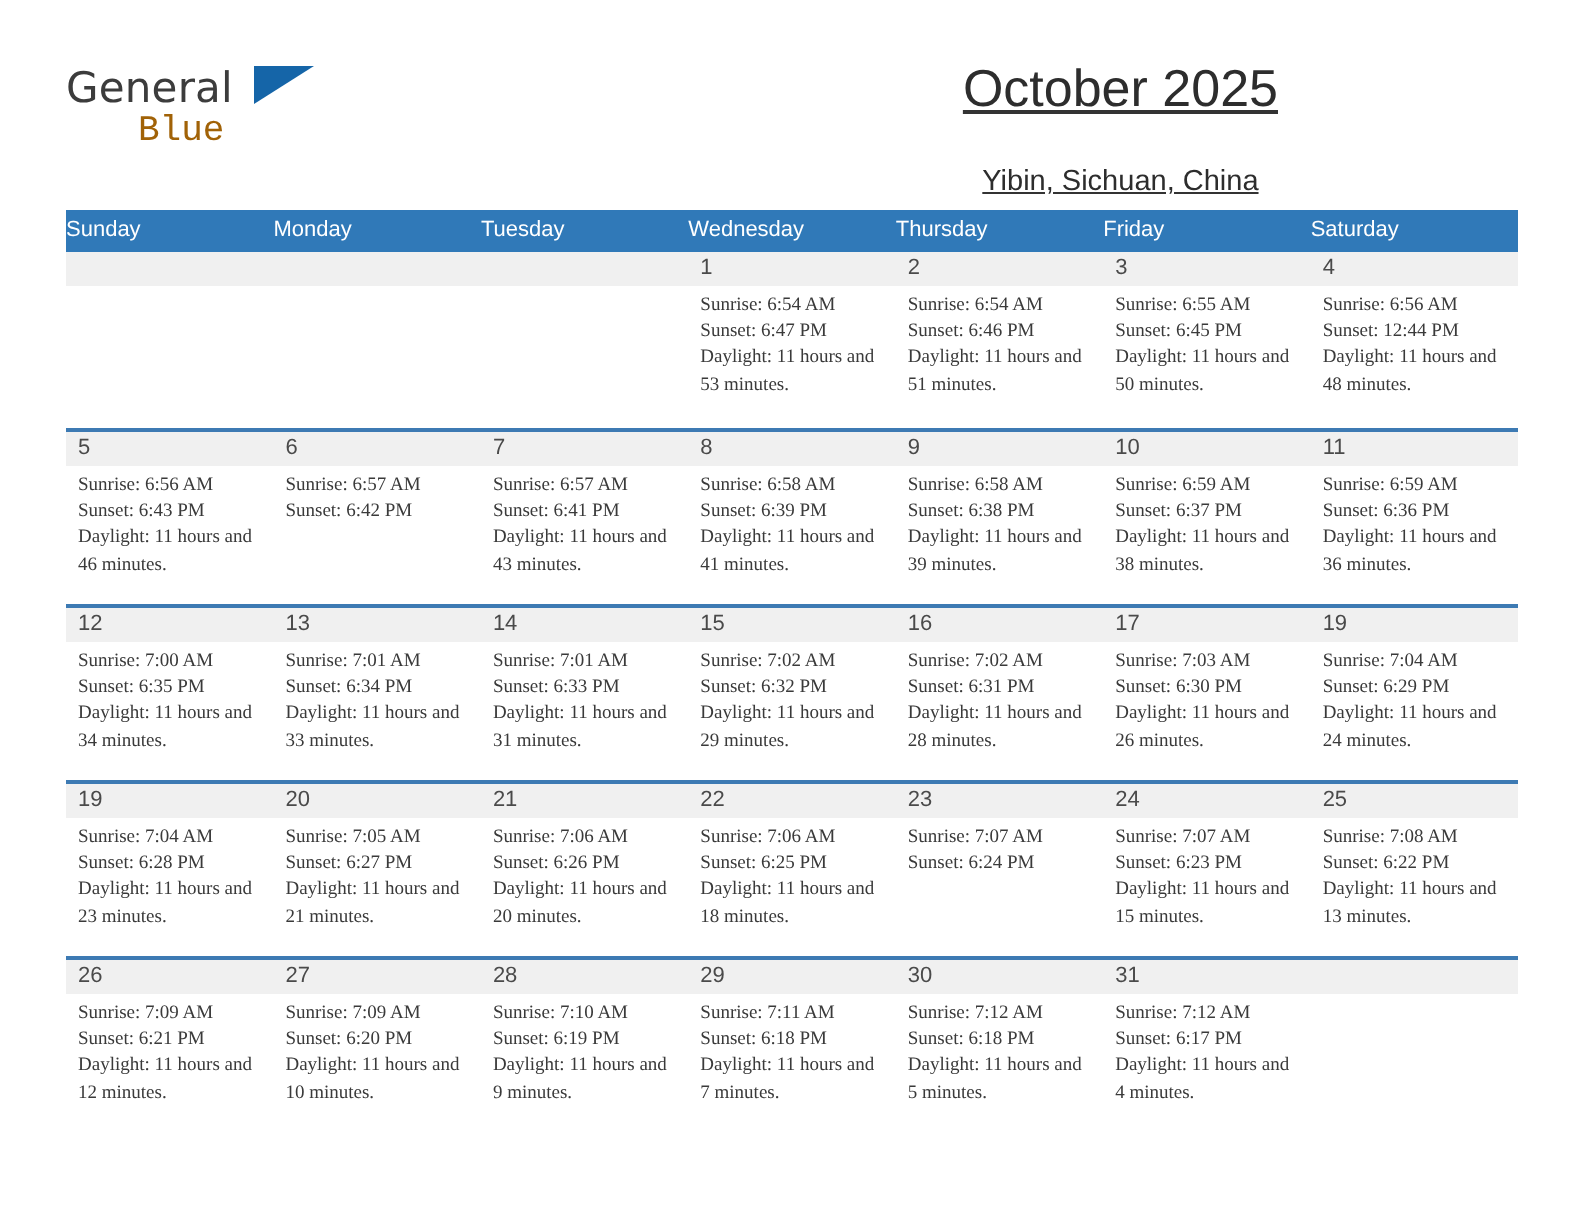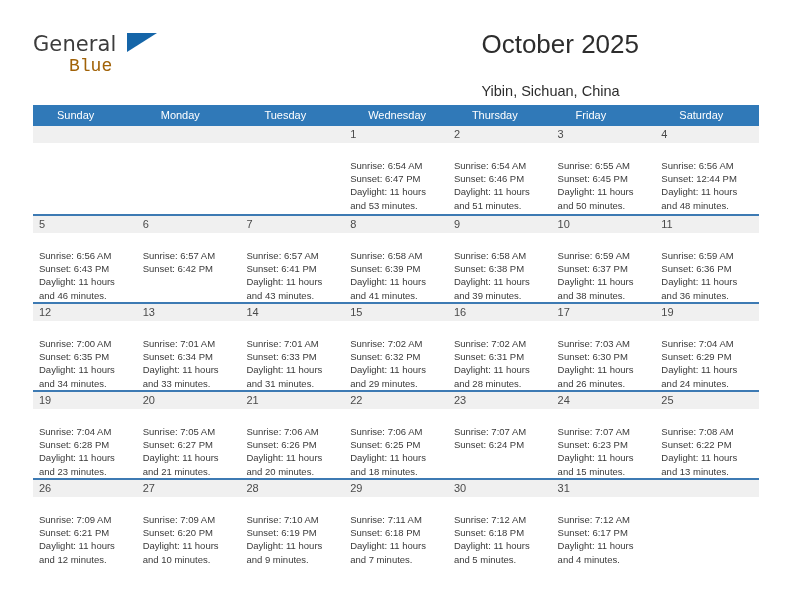--- a/index.html
+++ b/index.html
@@ -67,21 +67,22 @@
     width: 0;
     height: 0;
     border-left: 30px solid #1565a8;
     border-bottom: 19px solid transparent;
   }
 
   .title-block {
     position: absolute;
     right: 0;
     top: 0;
-    text-align: left;
+    text-align: center;
+    text-decoration: underline;
   }
   .cal-title {
     font-size: 26px;
     font-weight: 400;
     color: #2d2d2d;
     line-height: 32px;
     white-space: nowrap;
   }
   .cal-subtitle {
     font-size: 14.5px;
@@ -104,21 +105,21 @@
     display: flex;
     background: #3079б8;
     background: #3079b8;
     height: 21px;
   }
   .dow-cell {
     flex: 1 1 0;
     font-size: 11px;
     color: #ffffff;
     line-height: 21px;
-    padding-left: 24px;
+    padding-left: 0;
     box-sizing: border-box;
     overflow: hidden;
     white-space: nowrap;
   }
 
   .week-row {
     display: flex;
     border-top: 2px solid #3d7ab3;
     height: 88px;
     box-sizing: border-box;
@@ -142,22 +143,23 @@
     color: #4a4a4a;
     line-height: 17px;
     padding-left: 6px;
     box-sizing: border-box;
   }
   .day-cell.empty .day-num {
     background: #f0f0f0;
   }
 
   .day-body {
-    padding: 16px 6px 0 6px;
-    box-sizing: border-box;
+    padding: 4px 6px 0 6px;
+    box-sizing: border-box;
+    font-family: Liberation Serif, serif;
   }
   .day-body div {
     font-size: 9.5px;
     line-height: 13.2px;
     color: #3a3a3a;
     white-space: nowrap;
   }
   .daylight-line {
     white-space: normal !important;
   }

